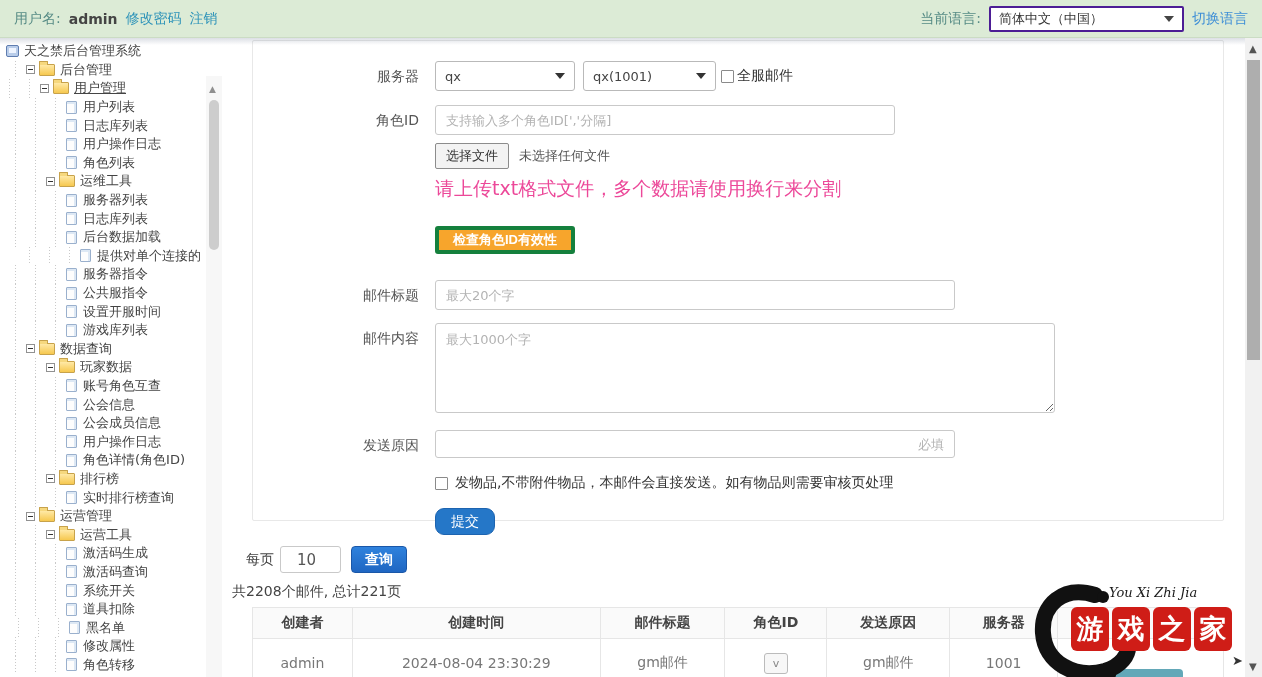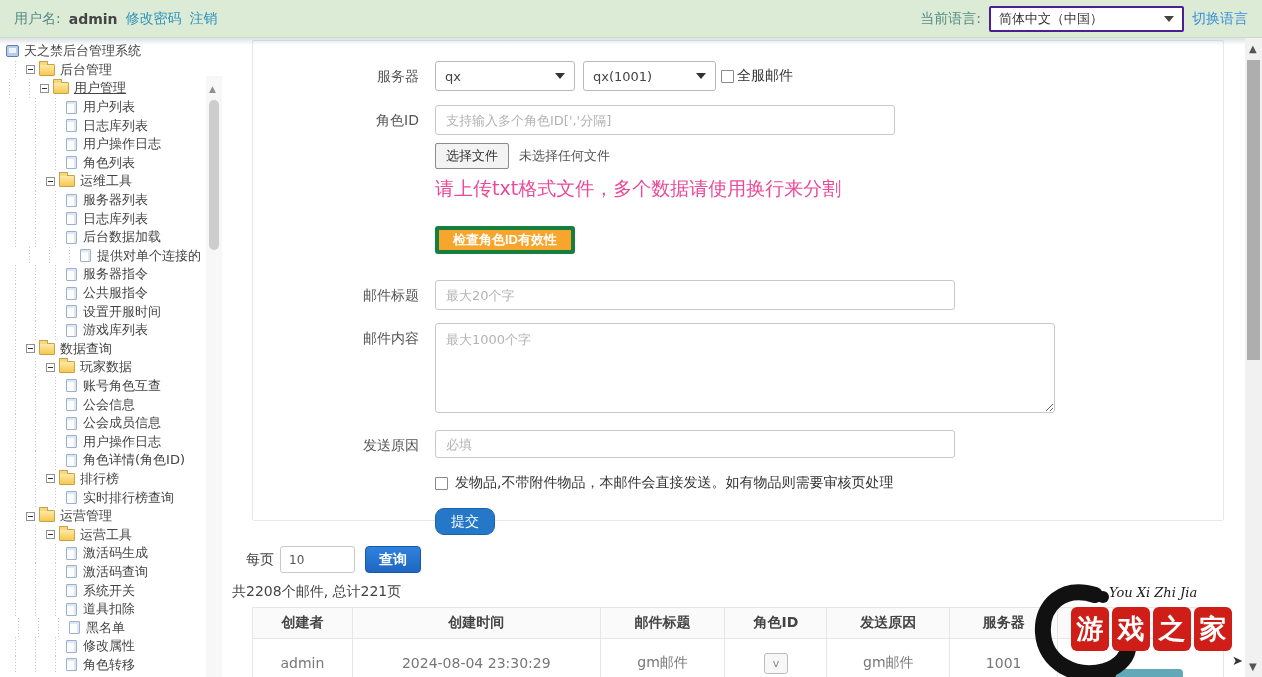--- a/index.html
+++ b/index.html
@@ -98,22 +98,22 @@
     display:inline-flex; align-items:center; }
   .btn-blue { height:27px; padding:0 15px; background:#2577c8; border:1px solid #1d64b0;
     border-radius:9px; color:#fff; font-size:14px; cursor:pointer; display:inline-flex; align-items:center; }
 
   textarea.area { width:620px; height:90px; border:1px solid #c9c9c9; border-radius:3px;
     padding:7px 10px; font-size:13px; color:#444; resize:both; outline:none; font-family:inherit; }
 
   
   .pager { position:absolute; left:24px; top:508px; display:flex; align-items:center; }
   .pager .lbl { font-size:14px; color:#444; margin-right:6px; }
-  .pager input { width:75px; height:27px; border:1px solid #c9c9c9; border-radius:3px;
-    padding:0 8px; font-size:12px; color:#555; outline:none; font-family:inherit; }
+  .pager input { width:61px; height:27px; border:1px solid #c9c9c9; border-radius:3px;
+    padding:0 16px; font-size:15px; color:#555; outline:none; font-family:inherit; }
   .btn-query { margin-left:10px; height:27px; padding:0 13px; border-radius:4px;
     background:linear-gradient(#2f82dd,#1f66c2); border:1px solid #1a57a8; color:#fff;
     font-size:14px; font-weight:bold; cursor:pointer; display:inline-flex; align-items:center; }
   .stats { position:absolute; left:10px; top:545px; font-size:14px; color:#444; }
 
   
   table.mail { position:absolute; left:30px; top:569px; width:972px; border-collapse:collapse;
     font-size:14px; background:#fff; }
   table.mail th { border:1px solid #e6e6e6; background:#fafafa; color:#444; font-weight:bold;
     height:31px; text-align:center; }
@@ -457,21 +457,21 @@
     <div class="form-row" style="margin-bottom:17px;">
       <div class="f-label">邮件内容</div>
       <div class="f-ctrl">
         <textarea class="area" placeholder="最大1000个字" style=""></textarea>
       </div>
     </div>
 
     <div class="form-row" style="margin-bottom:16px;">
       <div class="f-label">发送原因</div>
       <div class="f-ctrl">
-        <input class="txt w-wide" style="height: 28px;" placeholder="必填">
+        <input class="txt w-wide" style="height: 28px; text-align: right;" placeholder="必填">
       </div>
     </div>
 
     <div class="form-row" style="margin-bottom:16px;">
       <div class="f-label"></div>
       <div class="f-ctrl">
         <span class="cbx"></span>
         <span class="cbx-label" style="margin-left:4px;">发物品,不带附件物品，本邮件会直接发送。如有物品则需要审核页处理</span>
       </div>
     </div>

